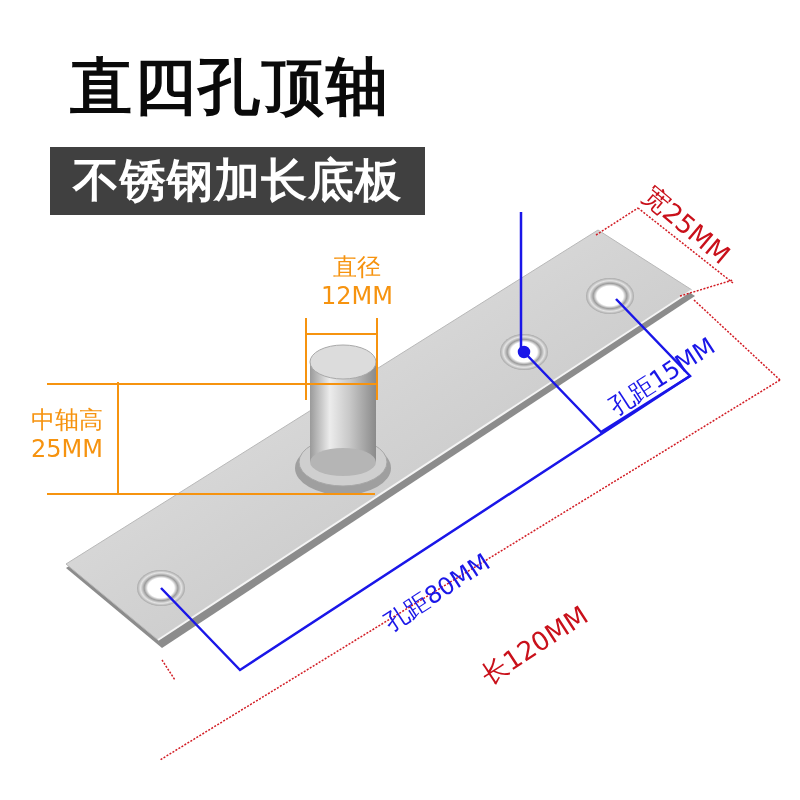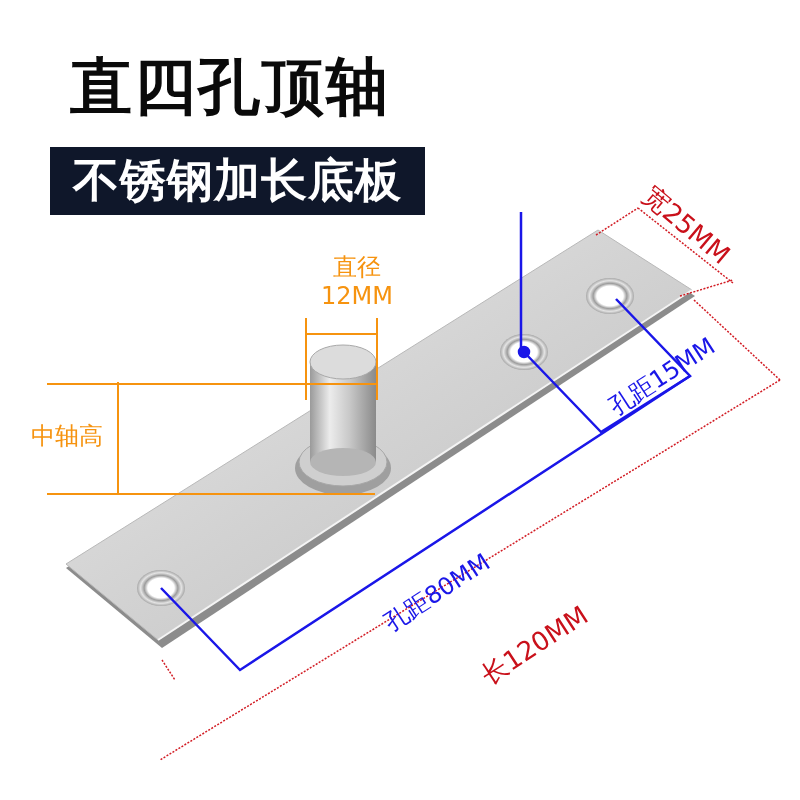--- a/index.html
+++ b/index.html
@@ -1,21 +1,21 @@
 <!DOCTYPE html>
 <html><head>
   <meta charset="utf-8">
   <style>
     html, body { margin: 0; padding: 0; background: #ffffff; }
     body { width: 800px; height: 800px; position: relative; overflow: hidden;
            font-family: "DejaVu Sans", sans-serif; }
     .title { position: absolute; left: 42px; top: 56px; font-size: 62px; font-weight: bold;
              color: #0a0a0a; letter-spacing: 2px; line-height: 1; margin-left: 28px; }
     .banner { position: absolute; left: 50px; top: 147px; width: 375px; height: 68px;
-              background: #0f172a; color: #ffffff; font-size: 46px; font-weight: bold;
+              background: #404040; color: #ffffff; font-size: 46px; font-weight: bold;
               display: flex; align-items: center; justify-content: center; letter-spacing: 1px; }
     .lbl { position: absolute; text-align: center; line-height: 1.2; }
     .orange { color: #f6930f; font-size: 24px; }
     .blue { color: #1a16e8; font-size: 24px; }
     .red { color: #c9101a; font-size: 26px; }
     svg.stage { position: absolute; left: 0; top: 0; }
   </style>
 </head>
 <body>
 
@@ -87,22 +87,23 @@
     <line x1="780" y1="380" x2="160" y2="760"></line>
     <line x1="162" y1="660" x2="175" y2="680"></line>
   </g>
 </svg>
 
 <div class="lbl orange" style="left:315px; top:253px; width:84px;">
   <div>直径</div>
   <div>12MM</div>
 </div>
 
-<div class="lbl orange" style="left:22px; top:422px; width:90px;text-align:center;">
+<div class="lbl orange" style="left:22px; top:406px; width:90px;text-align:center;">
   <div>中轴高</div>
+  <div>25MM</div>
 </div>
 
 <div class="lbl blue" style="left:462px; top:140px; width:120px; font-size:23px;">
 </div>
 
 <div class="lbl blue" style="left:600px; top:400px; width:130px; transform: rotate(-33deg); transform-origin: left top;">孔距15MM</div>
 
 <div class="lbl blue" style="left:375px; top:616px; width:130px; transform: rotate(-33deg); transform-origin: left top;">孔距80MM</div>
 
 <div class="lbl red" style="left:650px; top:175px; width:120px; transform: rotate(40deg); transform-origin: left top;">宽25MM</div>

